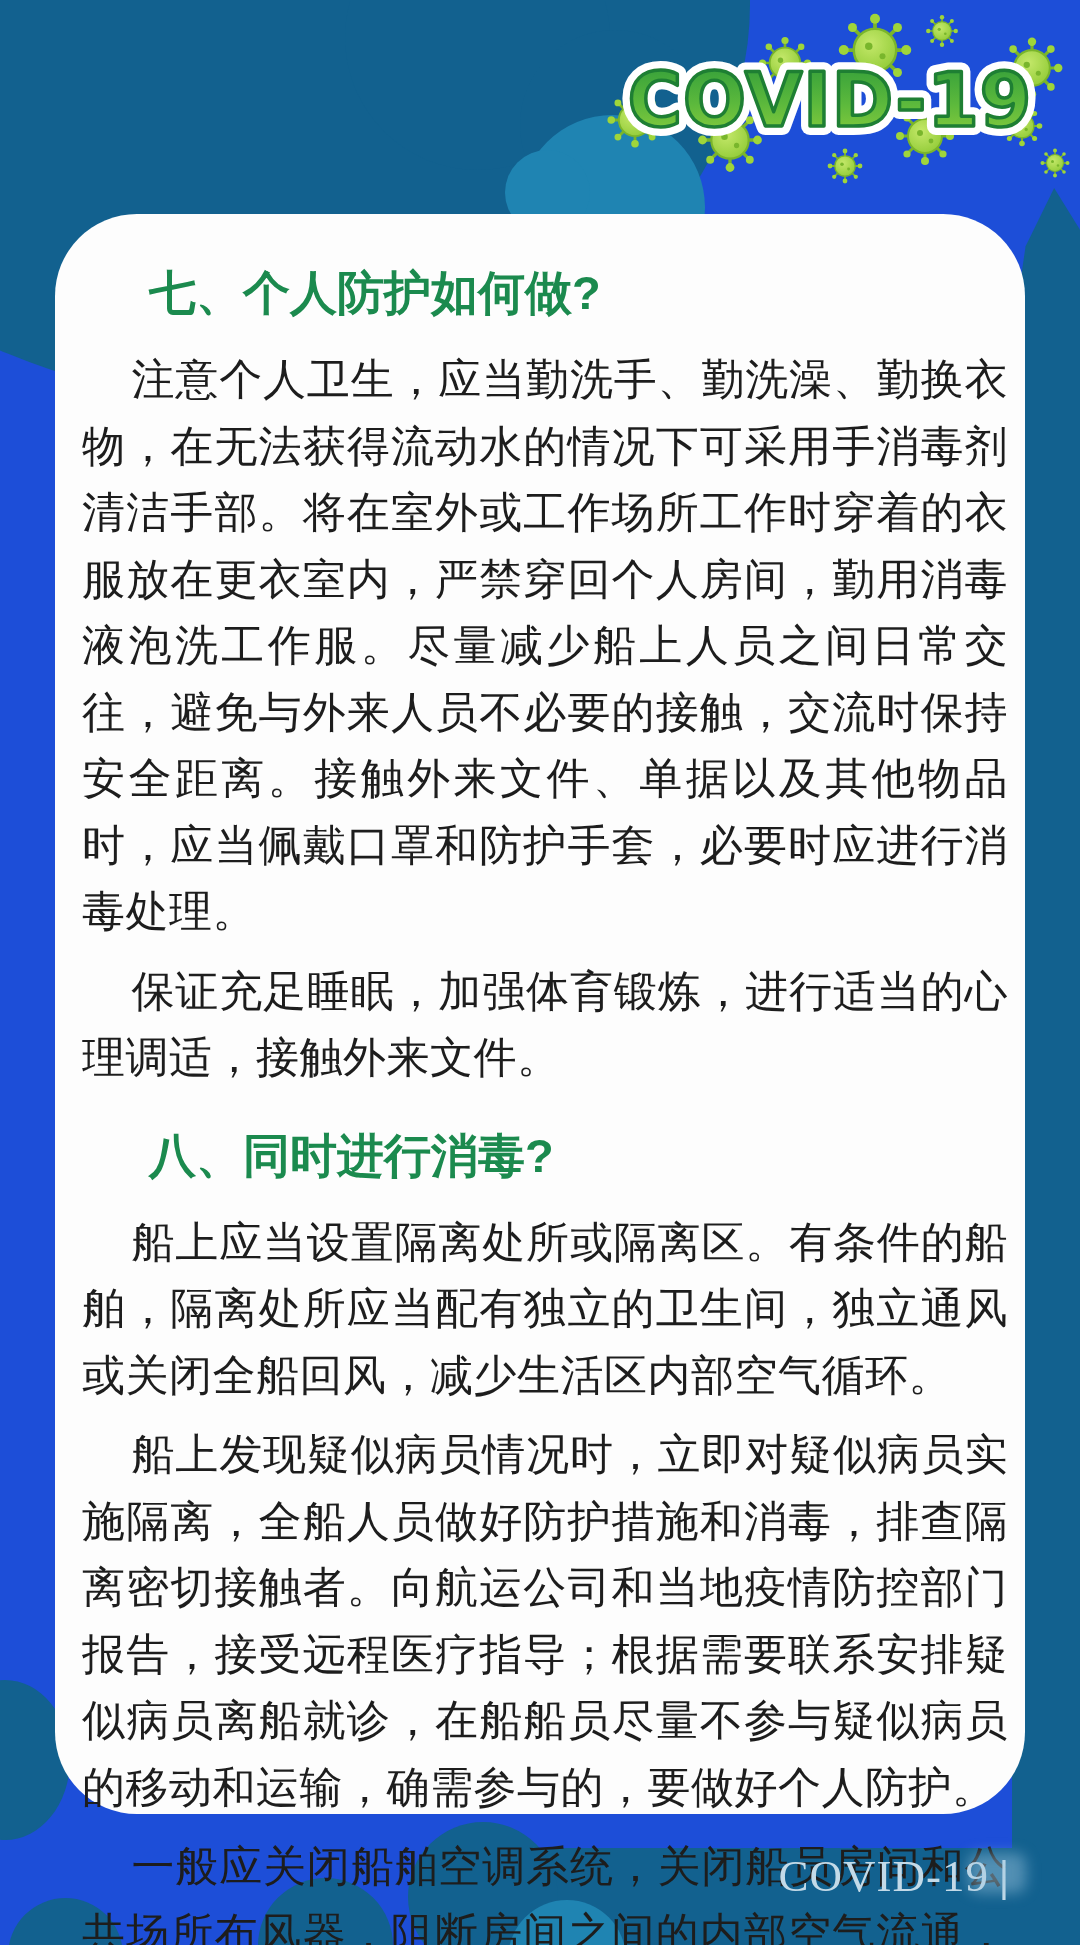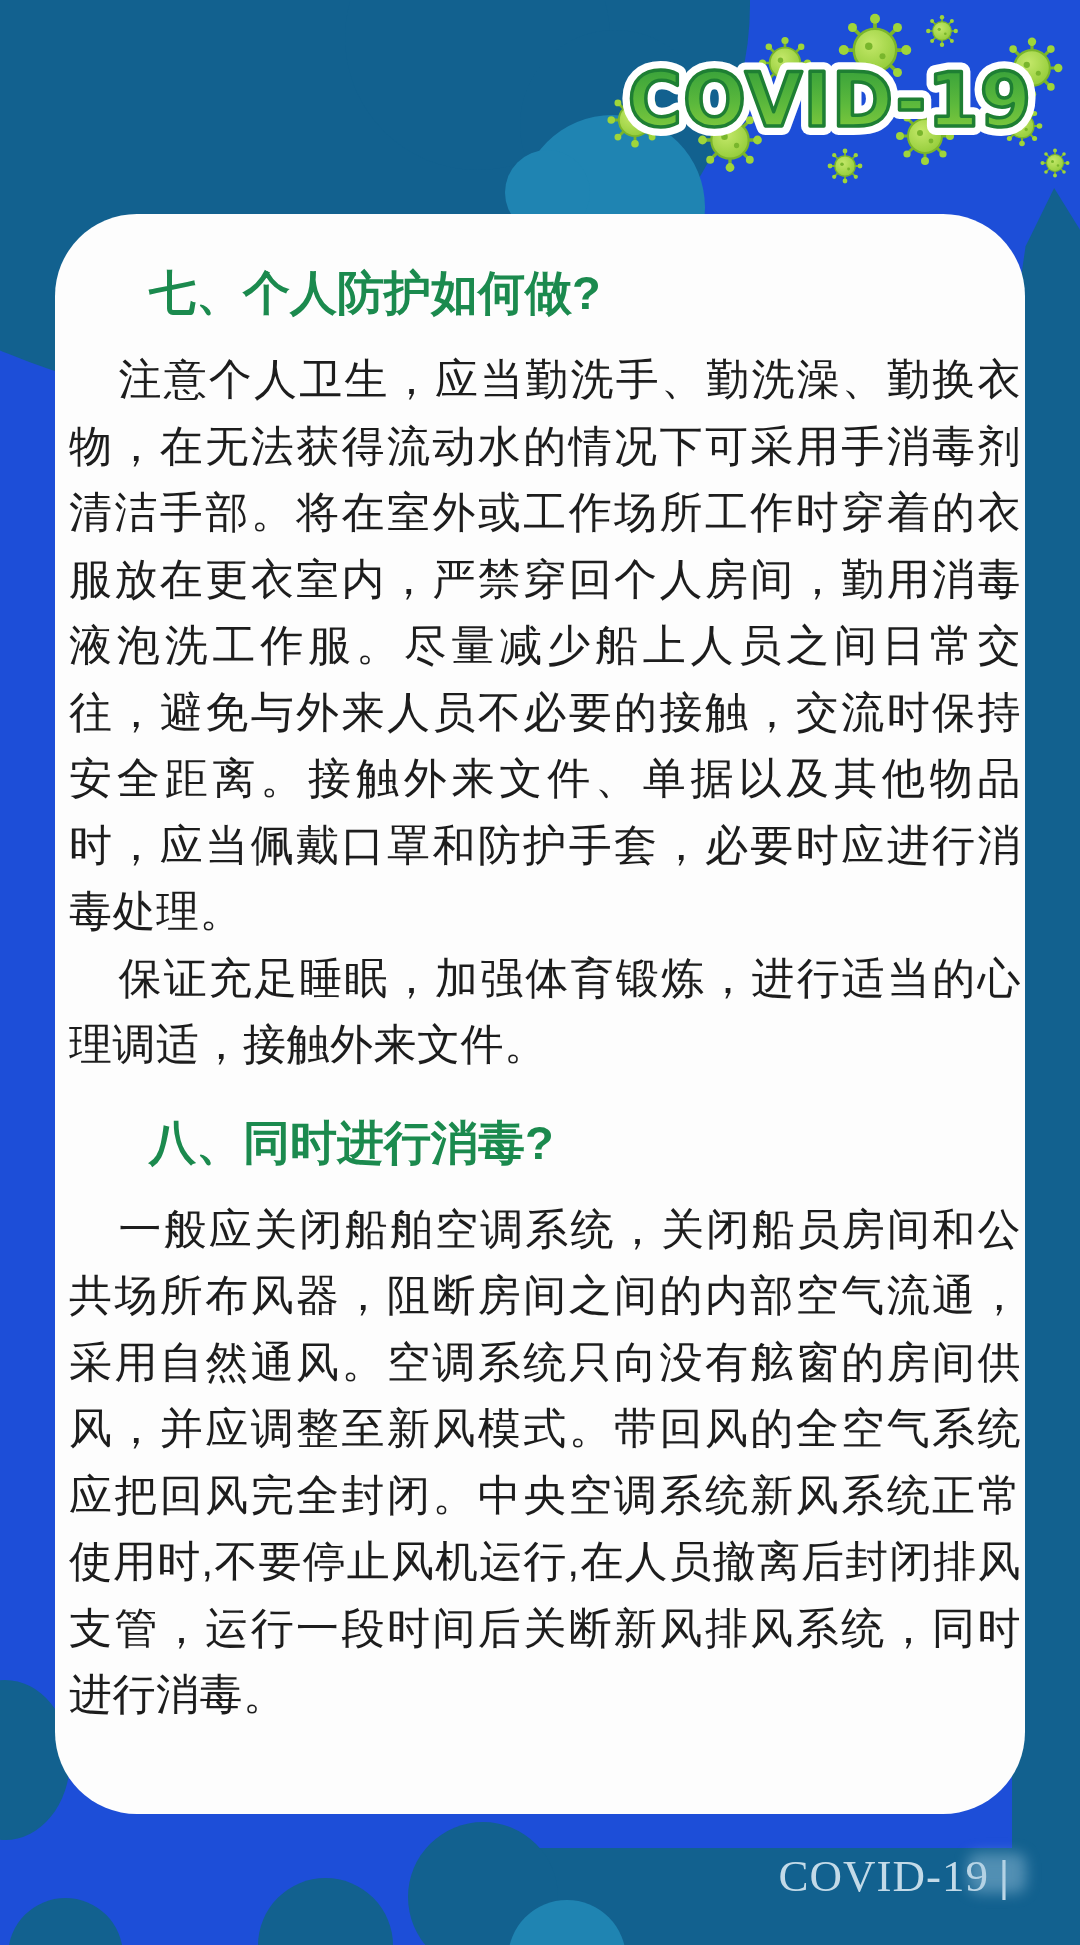--- a/index.html
+++ b/index.html
@@ -37,21 +37,21 @@
     position:absolute;left:55px;top:214px;width:970px;height:1600px;
     background:#fdfdfd;border-radius:82px;
     box-sizing:border-box;padding:34px 4px 20px 14px;
   }
   .card h2{
     margin:36px 0 24px 80px;
     font-size:47px;line-height:58px;font-weight:bold;color:#1b8a4e;
   }
   .card h2:first-child{margin-top:16px;}
   .card p{
-    margin:0;color:#1d1d1d;font-size:43px;line-height:66.5px;
+    margin:13px;color:#1d1d1d;font-size:43px;line-height:66.5px;
     text-align:justify;text-indent:1.15em;font-weight:500;
     letter-spacing:0.5px;
   }
   
   .footer{
     position:absolute;left:0;top:1850px;width:1010px;
     text-align:right;
     font-family:Liberation Serif, serif;
     font-size:45px;color:#c3dae8;letter-spacing:1px;
   }
@@ -133,20 +133,22 @@
       <text class="logo-text" x="250" y="118" text-anchor="middle" fill="url(#g-letter)" stroke="#1e7f33" stroke-width="3.5" stroke-linejoin="round">COVID-19</text>
     </svg>
   </div>
 
   <div class="card">
     <h2>七、个人防护如何做?</h2>
     <p>注意个人卫生，应当勤洗手、勤洗澡、勤换衣物，在无法获得流动水的情况下可采用手消毒剂清洁手部。将在室外或工作场所工作时穿着的衣服放在更衣室内，严禁穿回个人房间，勤用消毒液泡洗工作服。尽量减少船上人员之间日常交往，避免与外来人员不必要的接触，交流时保持安全距离。接触外来文件、单据以及其他物品时，应当佩戴口罩和防护手套，必要时应进行消毒处理。</p>
     <p>保证充足睡眠，加强体育锻炼，进行适当的心理调适，接触外来文件。</p>
 
     <h2>八、同时进行消毒?</h2>
+    <p>船上应当设置隔离处所或隔离区。有条件的船舶，隔离处所应当配有独立的卫生间，独立通风或关闭全船回风，减少生活区内部空气循环。</p>
+    <p>船上发现疑似病员情况时，立即对疑似病员实施隔离，全船人员做好防护措施和消毒，排查隔离密切接触者。向航运公司和当地疫情防控部门报告，接受远程医疗指导；根据需要联系安排疑似病员离船就诊，在船船员尽量不参与疑似病员的移动和运输，确需参与的，要做好个人防护。</p>
     <p>一般应关闭船舶空调系统，关闭船员房间和公共场所布风器，阻断房间之间的内部空气流通，采用自然通风。空调系统只向没有舷窗的房间供风，并应调整至新风模式。带回风的全空气系统应把回风完全封闭。中央空调系统新风系统正常使用时,不要停止风机运行,在人员撤离后封闭排风支管，运行一段时间后关断新风排风系统，同时进行消毒。</p>
 
   </div>
 
   <div class="footer"><span>COVID-19</span><span class="bar">|</span></div>
   <div class="blur-patch"></div>
 
 </div>
 
 </body></html>

